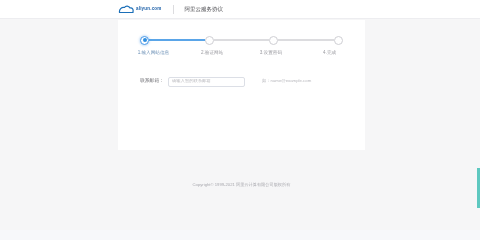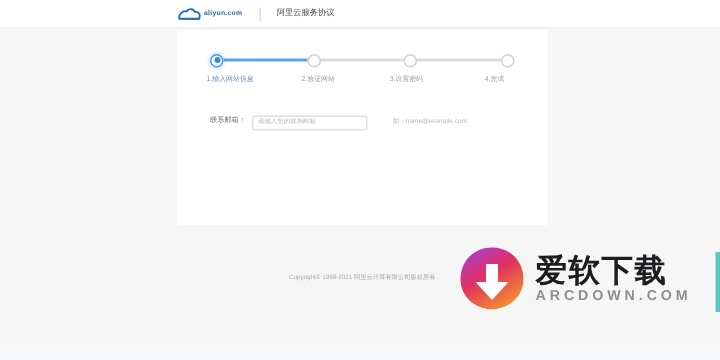--- a/index.html
+++ b/index.html
@@ -304,38 +304,16 @@
 
       <div class="form-hint">如：name@example.com</div>
     </div>
 
   </div>
 
   <div id="footer">
     <div id="copyright">Copyright© 1999-2021 阿里云计算有限公司版权所有</div>
   </div>
 
-  <div id="watermark">
-
-    <div id="wm-badge">
-      <svg width="46" height="46" viewBox="0 0 46 46">
-        <defs>
-          <linearGradient id="wmg" x1="0.15" y1="0" x2="0.75" y2="1">
-            <stop offset="0%" stop-color="#a93fd0"></stop>
-            <stop offset="45%" stop-color="#e03060"></stop>
-            <stop offset="100%" stop-color="#f5962a"></stop>
-          </linearGradient>
-        </defs>
-        <path d="M23 2 C11 2 2 11 2 23 C2 33 9 41 20 43 C21.5 43.3 24.5 43.3 26 43
-                 C37 41 44 33 44 23 C44 11 35 2 23 2 Z" fill="url(#wmg)"></path>
-        <path d="M19 13 h8 v12 h7 l-11 12 l-11 -12 h7 z" fill="#ffffff"></path>
-      </svg>
-    </div>
-
-    <div id="wm-text">
-      <div id="wm-cn">爱软下载</div>
-      <div id="wm-en">ARCDOWN.COM</div>
-    </div>
-  </div>
 
   <div id="right-sliver"></div>
 
 </div>
 
 </body></html>

